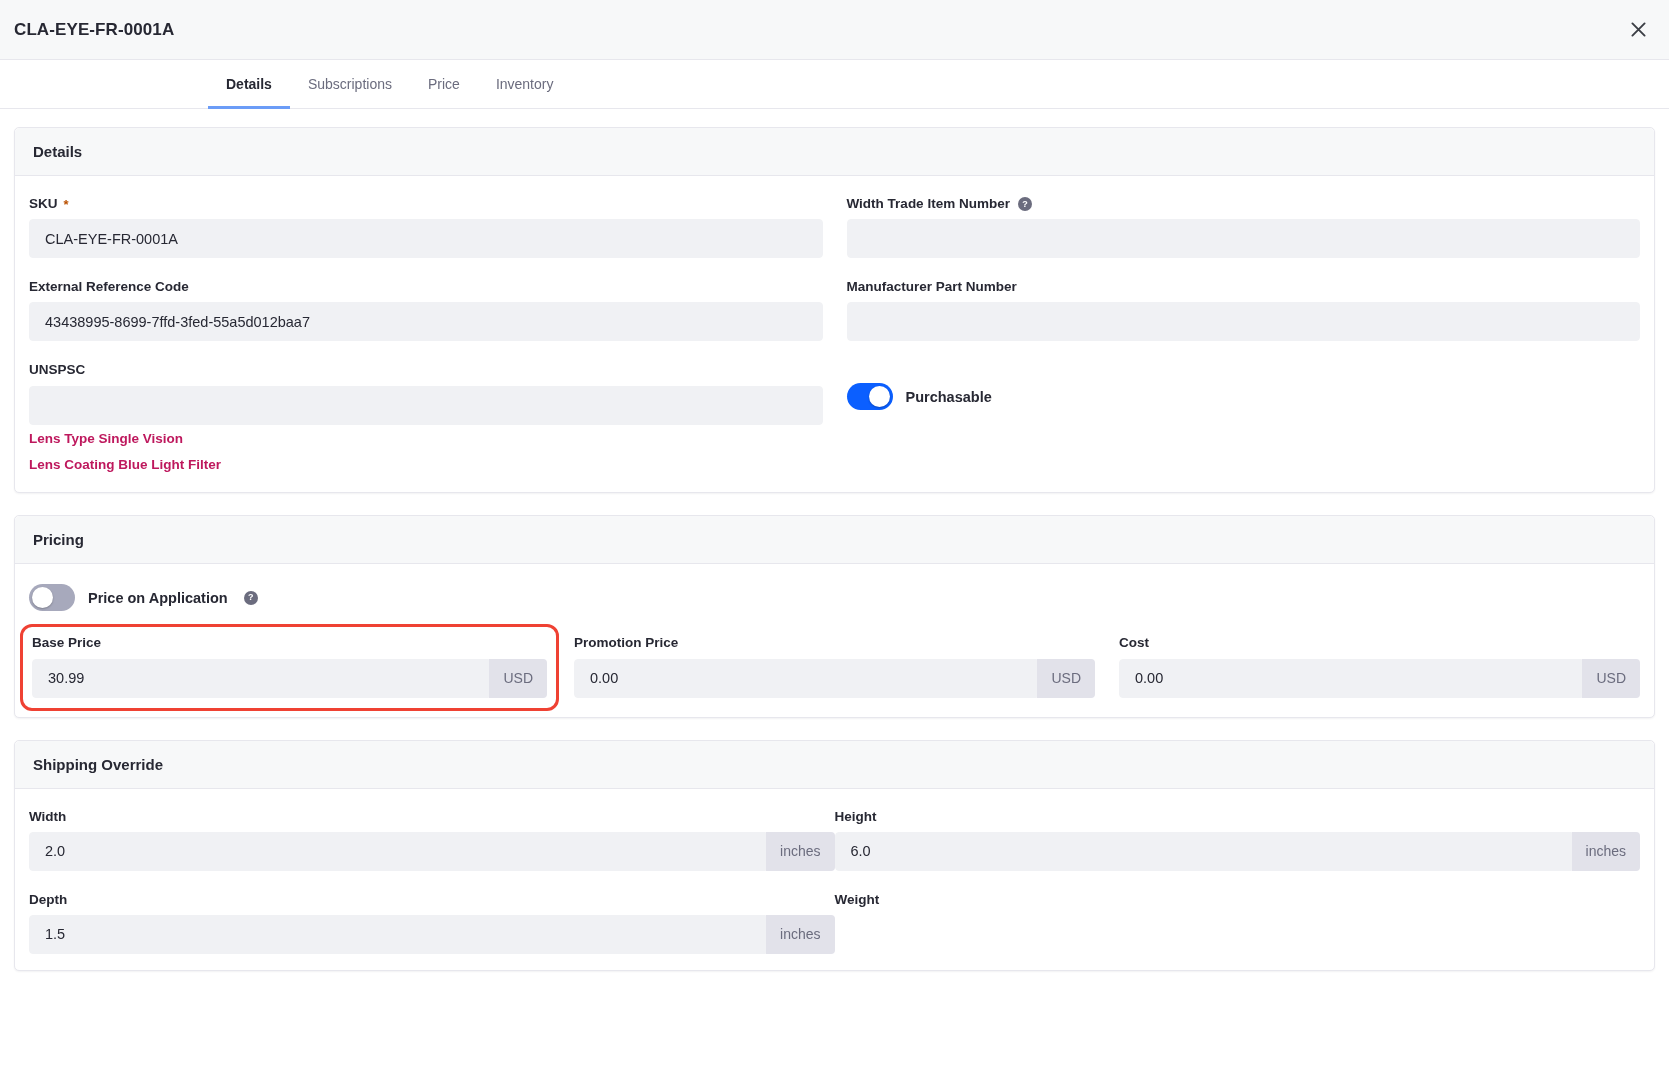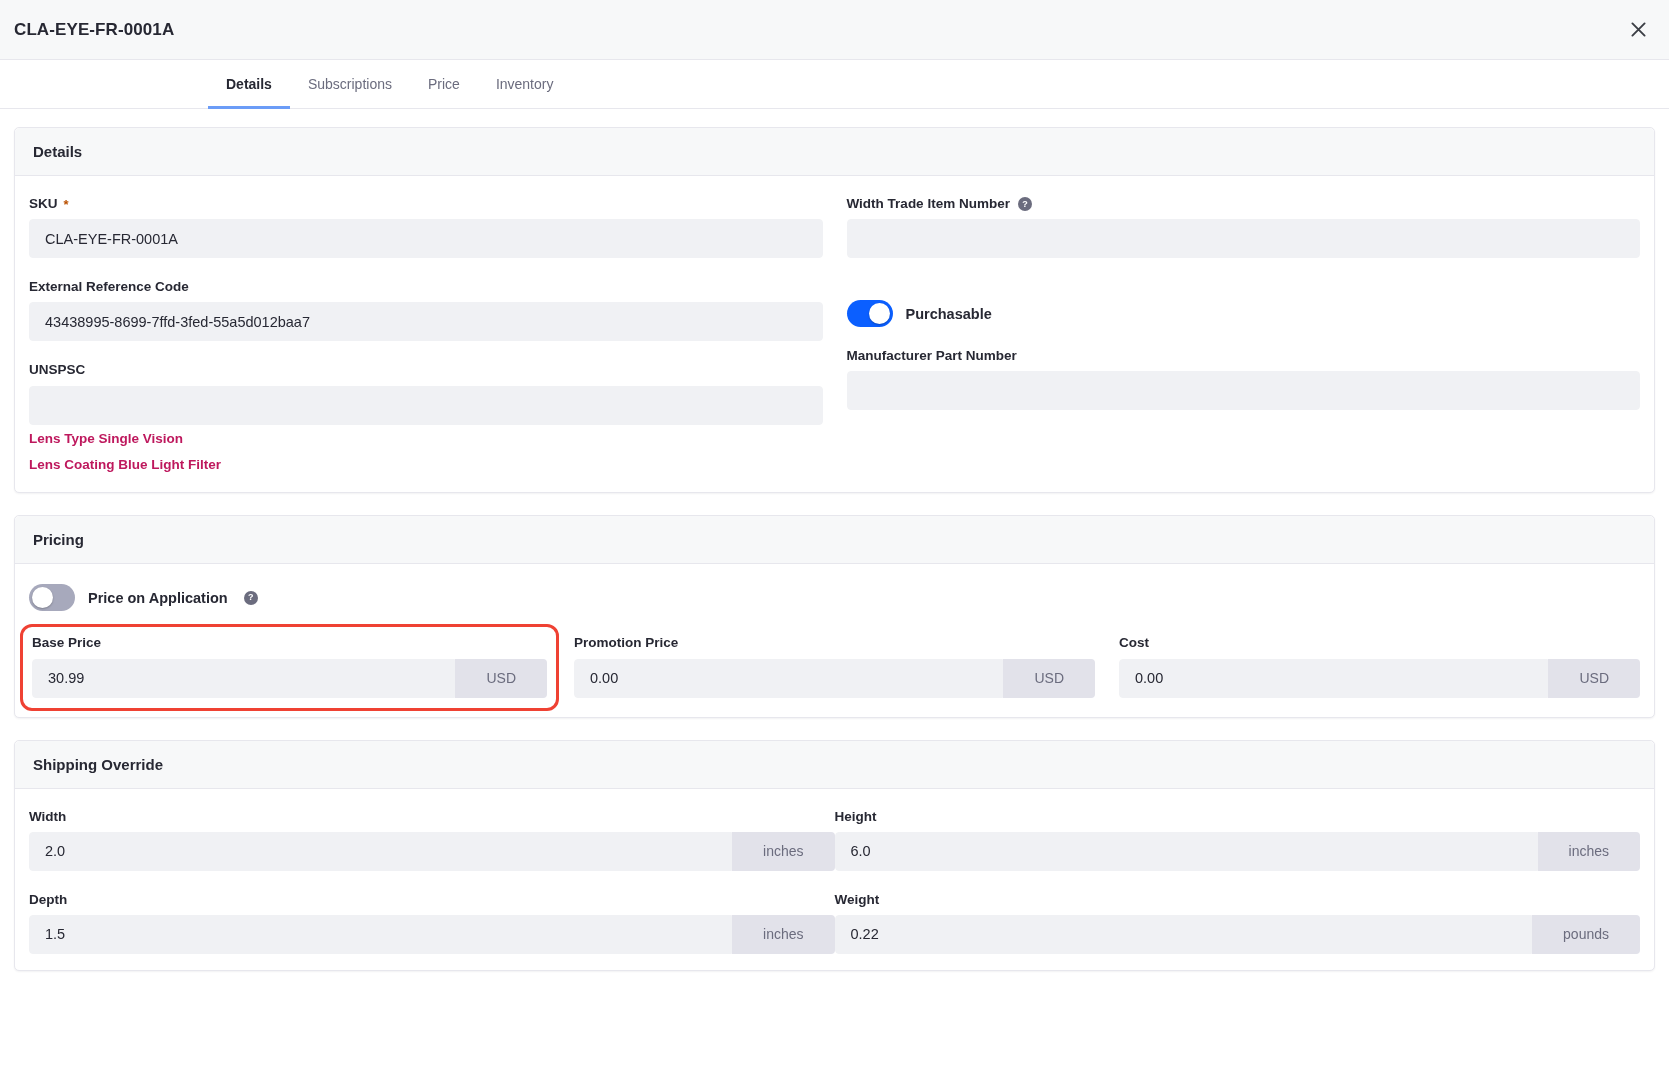--- a/index.html
+++ b/index.html
@@ -147,21 +147,21 @@
     outline: none;
     min-width: 0;
   }
   .input-wrap.has-unit .inp {
     border-top-right-radius: 0;
     border-bottom-right-radius: 0;
   }
   .unit {
     display: flex;
     align-items: center;
-    padding: 0 31px;
+    padding: 0 14px;
     background: #e2e2ea;
     border-radius: 0 4px 4px 0;
     font-size: 14px;
     color: #6b6c7e;
     white-space: nowrap;
   }
 
   
   .toggle-row {
     display: flex;
@@ -286,34 +286,34 @@
             <div class="field-label">
               <span>Width Trade Item Number</span>
               <span class="help-icon">?</span>
             </div>
             <div class="input-wrap">
               <input class="inp" readonly="" value="" style="">
             </div>
           </div>
 
           <div class="field">
+            <div class="field-label">
+              <span>Manufacturer Part Number</span>
+            </div>
+            <div class="input-wrap">
+              <input class="inp" readonly="" value="" style="">
+            </div>
+          </div>
+
+          <div class="field">
             <div class="toggle-row" style="padding-top:21px;">
               <div class="switch on">
                 <div class="knob"></div>
               </div>
               <span class="toggle-label">Purchasable</span>
-            </div>
-          </div>
-
-          <div class="field">
-            <div class="field-label">
-              <span>Manufacturer Part Number</span>
-            </div>
-            <div class="input-wrap">
-              <input class="inp" readonly="" value="" style="">
             </div>
           </div>
         </div>
       </div>
 
       <div style="margin-top:4px;">
         <div class="spec-line">
           <span class="spec-key">Lens Type</span>
           <span class="spec-val">Single Vision</span>
         </div>
@@ -409,23 +409,19 @@
             </div>
             <div class="input-wrap has-unit">
               <input class="inp" readonly="" value="6.0" style="">
               <span class="unit">inches</span>
             </div>
           </div>
           <div class="field">
             <div class="field-label">
               <span>Weight</span>
             </div>
-            <div class="input-wrap has-unit">
-              <input class="inp" readonly="" value="0.22" style="">
-              <span class="unit">pounds</span>
-            </div>
           </div>
         </div>
       </div>
     </div>
   </div>
 
 </div>
 
 </body></html>

